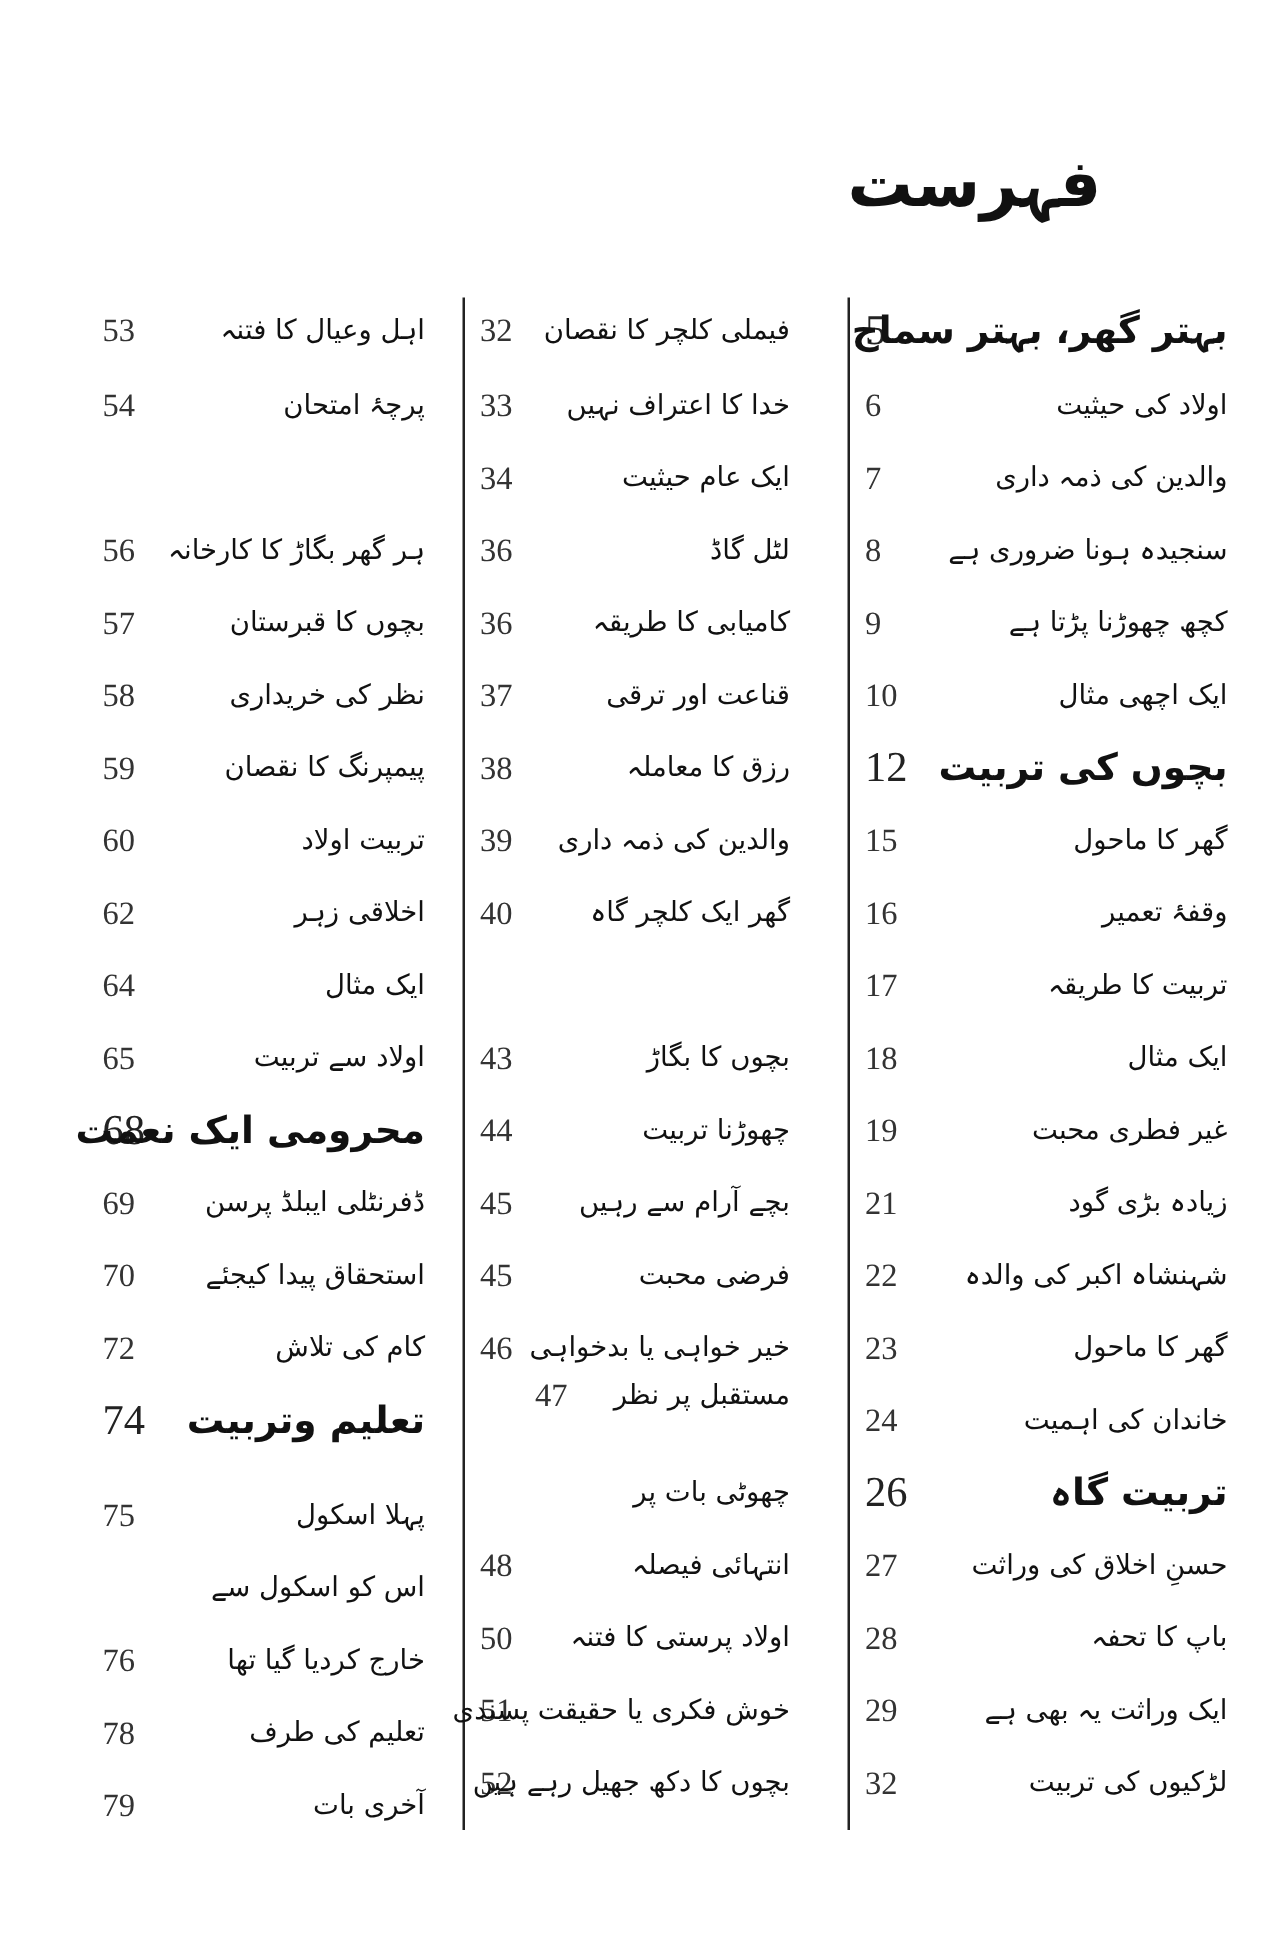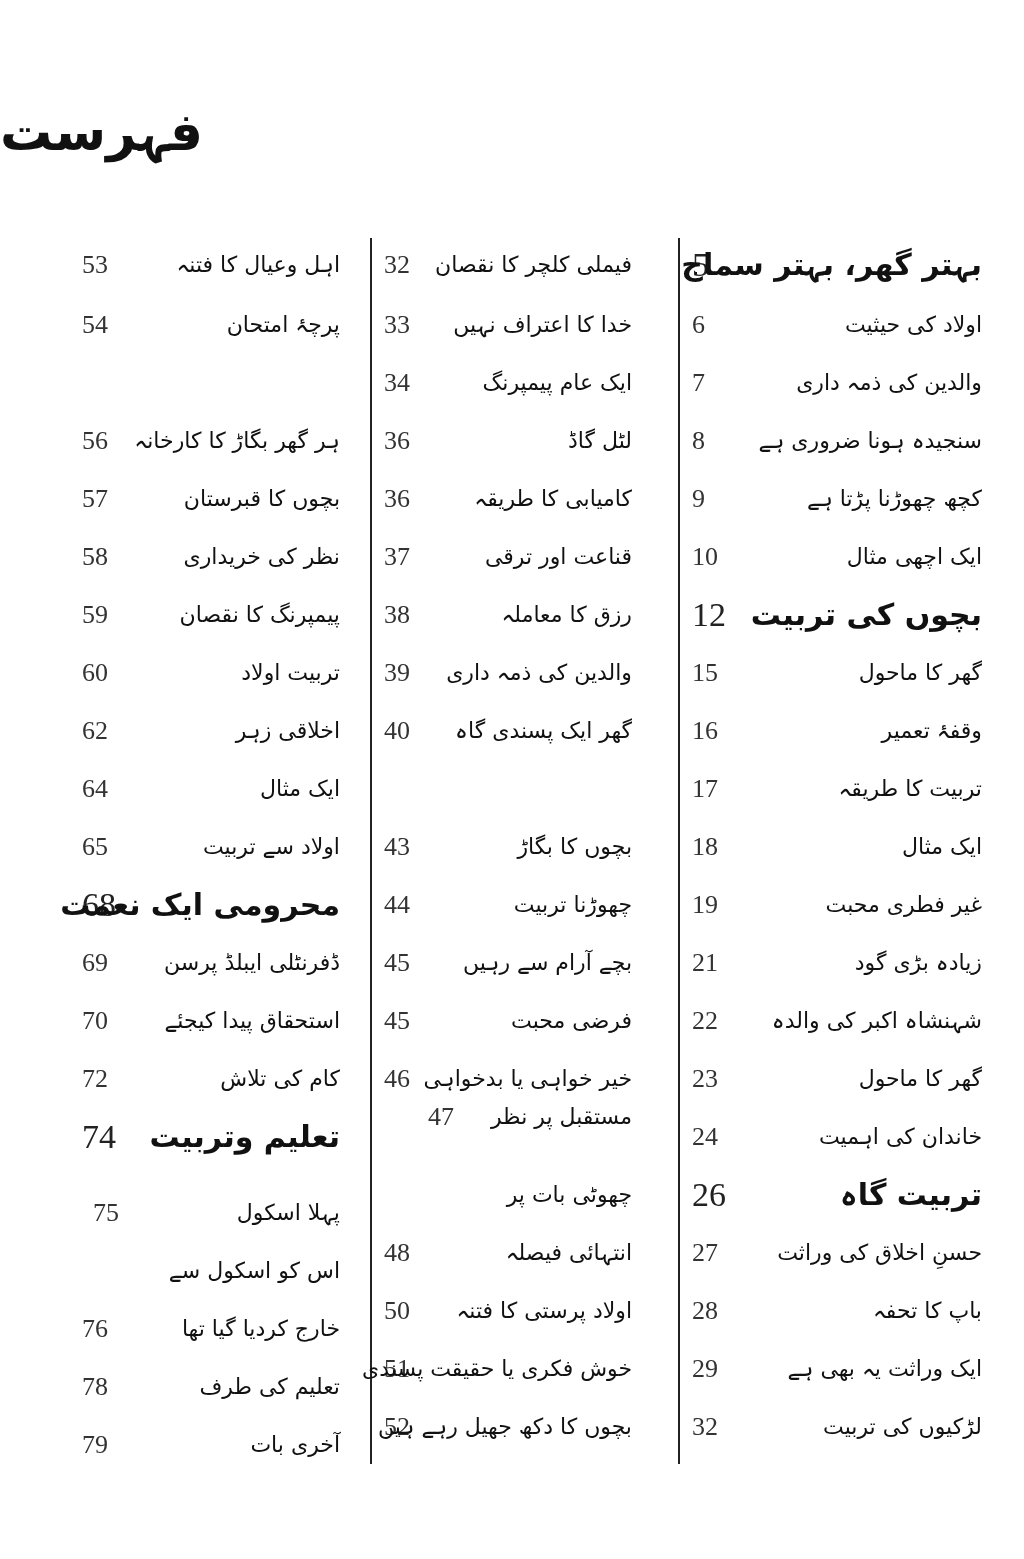--- a/index.html
+++ b/index.html
@@ -9,24 +9,24 @@
   }
   body {
     width: 1024px;
     height: 1559px;
     position: relative;
     overflow: hidden;
     color: #111111;
   }
   .page-title {
     position: absolute;
-    top: 92px;
+    top: 108px;
     left: 0;
     width: 881px;
-    text-align: left;
+    text-align: right;
     font-family: "DejaVu Sans", sans-serif;
     font-size: 52px;
     font-weight: bold;
     direction: rtl;
     line-height: 80px;
   }
   .divider {
     position: absolute;
     width: 2px;
     background: #222222;
@@ -172,21 +172,21 @@
       <div class="entry" style="top: 0px;">
         <span class="num">32</span>
         <span class="title">فیملی کلچر کا نقصان</span>
       </div>
       <div class="entry" style="top: 60px;">
         <span class="num">33</span>
         <span class="title">خدا کا اعتراف نہیں</span>
       </div>
       <div class="entry" style="top: 118px;">
         <span class="num">34</span>
-        <span class="title">ایک عام پیمپرنگ</span>
+        <span class="title">ایک عام حیثیت</span>
       </div>
       <div class="entry" style="top: 176px;">
         <span class="num">36</span>
         <span class="title">لٹل گاڈ</span>
       </div>
       <div class="entry" style="top: 234px;">
         <span class="num">36</span>
         <span class="title">کامیابی کا طریقہ</span>
       </div>
       <div class="entry" style="top: 292px;">
@@ -196,21 +196,21 @@
       <div class="entry" style="top: 350px;">
         <span class="num">38</span>
         <span class="title">رزق کا معاملہ</span>
       </div>
       <div class="entry" style="top: 408px;">
         <span class="num">39</span>
         <span class="title">والدین کی ذمہ داری</span>
       </div>
       <div class="entry" style="top: 466px;">
         <span class="num">40</span>
-        <span class="title">گھر ایک پسندی گاہ</span>
+        <span class="title">گھر ایک کلچر گاہ</span>
       </div>
       <div class="entry" style="top: 582px; text-align: right;">
         <span class="num">43</span>
         <span class="title">بچوں کا بگاڑ</span>
       </div>
       <div class="entry" style="top: 640px;">
         <span class="num">44</span>
         <span class="title">چھوڑنا تربیت</span>
       </div>
       <div class="entry" style="top: 698px;">
@@ -304,21 +304,21 @@
         <span class="title">استحقاق پیدا کیجئے</span>
       </div>
       <div class="entry" style="top: 814px;">
         <span class="num">72</span>
         <span class="title">کام کی تلاش</span>
       </div>
       <div class="entry heading" style="top: 872px;">
         <span class="num">74</span>
         <span class="title">تعلیم وتربیت</span>
       </div>
-      <div class="entry" style="top: 948px; margin-left: 11px;">
+      <div class="entry" style="top: 948px;">
         <span class="num">75</span>
         <span class="title">پہلا اسکول</span>
       </div>
       <div class="entry" style="top: 1006px;">
         <span class="num"></span>
         <span class="title">اس کو اسکول سے</span>
       </div>
       <div class="entry" style="top: 1064px;">
         <span class="num">76</span>
         <span class="title">خارج کردیا گیا تھا</span>

